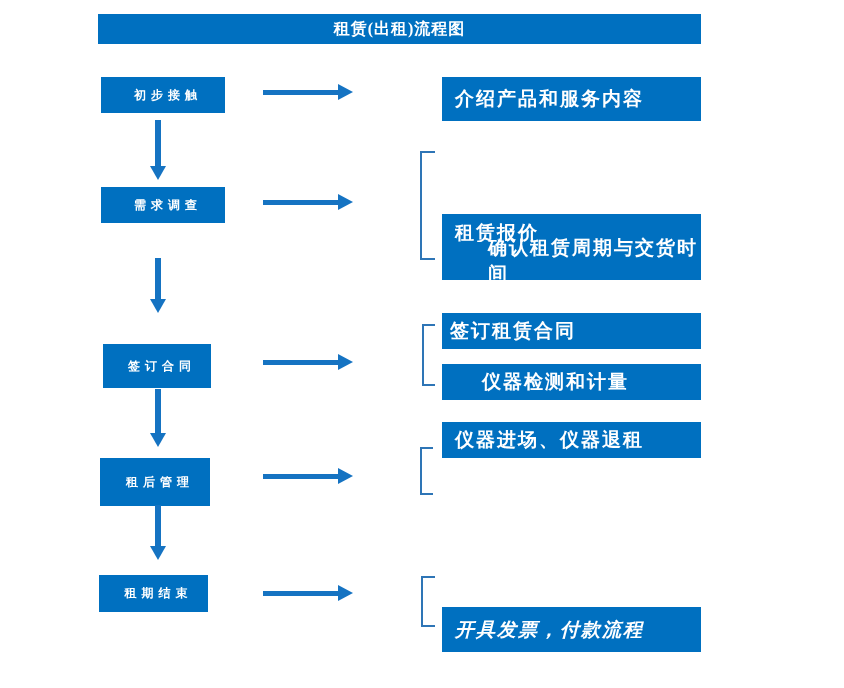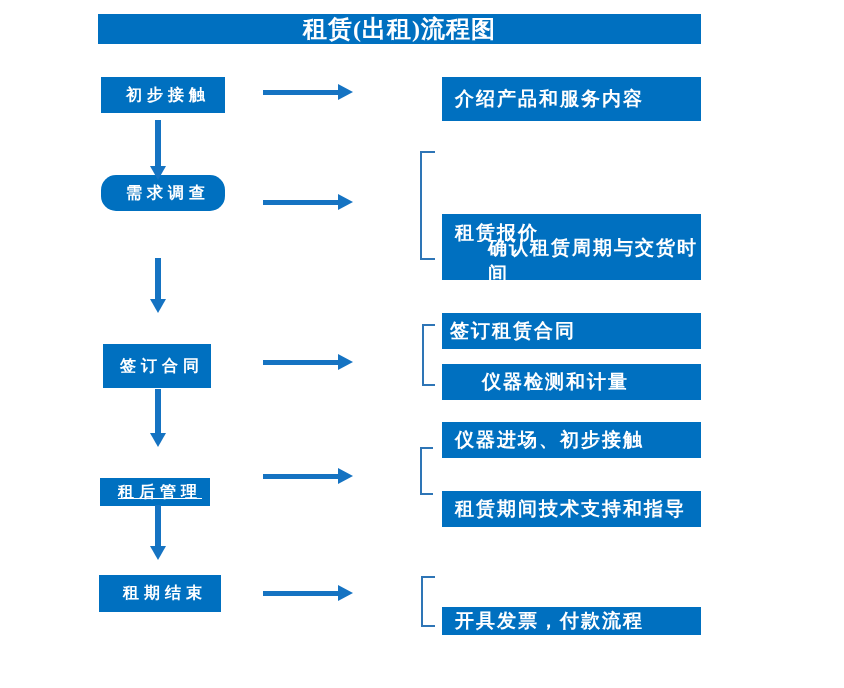--- a/index.html
+++ b/index.html
@@ -9,29 +9,29 @@
     --text-white:#FFFFFF;
     --background:#FFFFFF;
   }
   html,body{margin:0;padding:0;background:#fff;}
   body{font-family:"Liberation Serif", serif;}
   .canvas{position:relative;width:844px;height:688px;background:var(--background);overflow:hidden;}
 
   .titlebar{
     position:absolute;left:98px;top:14px;width:603px;height:30px;
     background:var(--box-blue);color:var(--text-white);
-    font-weight:bold;font-size:24px;letter-spacing:1px;
+    font-weight:bold;font-size:16px;letter-spacing:1px;
     display:flex;align-items:center;justify-content:center;
   }
 
   .box{
     position:absolute;background:var(--box-blue);color:var(--text-white);
     font-weight:bold;display:flex;align-items:center;box-sizing:border-box;
   }
-  .lstep{justify-content:center;font-size:16px;letter-spacing:5px;padding-left:10px;}
+  .lstep{justify-content:center;font-size:12px;letter-spacing:5px;padding-left:10px;}
   .rdetail{justify-content:flex-start;padding-left:13px;font-size:19px;letter-spacing:2px;}
 
   .harrow{position:absolute;display:flex;align-items:center;height:16px;}
   .harrow .shaft{flex:1;height:5px;background:var(--arrow-blue);}
   .harrow .head{width:0;height:0;border-top:8px solid transparent;border-bottom:8px solid transparent;border-left:15px solid var(--arrow-blue);}
 
   .varrow{position:absolute;display:flex;flex-direction:column;align-items:center;width:16px;}
   .varrow .shaft{flex:1;width:6px;background:var(--arrow-blue);}
   .varrow .head{width:0;height:0;border-left:8px solid transparent;border-right:8px solid transparent;border-top:14px solid var(--arrow-blue);}
 
@@ -44,33 +44,32 @@
   }
 </style>
 </head>
 <body>
 
 <div class="canvas">
 
   <div class="titlebar">租赁(出租)流程图</div>
 
   <div class="box lstep" style="left:101px;top:77px;width:124px;height:36px;">初步接触</div>
-  <div class="box lstep" style="left:101px;top:175px;width:124px;height:36px;border-radius:15px;">需求调查</div>
+  <div class="box lstep" style="left:101px;top:187px;width:124px;height:36px;">需求调查</div>
   <div class="box lstep" style="left:103px;top:344px;width:108px;height:44px;">签订合同</div>
-  <div class="box lstep" style="left:100px;top:478px;width:110px;height:28px;text-decoration:underline;">租后管理</div>
-  <div class="box lstep" style="left:99px;top:575px;width:122px;height:37px;">租期结束</div>
+  <div class="box lstep" style="left:100px;top:458px;width:110px;height:48px;">租后管理</div>
+  <div class="box lstep" style="left:99px;top:575px;width:109px;height:37px;">租期结束</div>
 
   <div class="box rdetail" style="left:442px;top:77px;width:259px;height:44px;">介绍产品和服务内容</div>
   <div class="box rdetail" style="left:442px;top:186px;width:259px;height:37px;margin-top:28px;">租赁报价</div>
   <div class="box rdetail" style="left:442px;top:242px;width:259px;height:38px;padding-left:46px;">确认租赁周期与交货时间</div>
   <div class="box rdetail" style="left:442px;top:313px;width:259px;height:36px;padding-left:8px;">签订租赁合同</div>
   <div class="box rdetail" style="left:442px;top:364px;width:259px;height:36px;padding-left:40px;">仪器检测和计量</div>
-  <div class="box rdetail" style="left:442px;top:422px;width:259px;height:36px;">仪器进场、初步接触</div>
-  <div class="box rdetail" style="left:442px;top:491px;width:259px;height:36px;">租赁期间技术支持和指导</div>
-  <div class="box rdetail" style="left:442px;top:607px;width:259px;height:28px;">开具发票，付款流程</div>
+  <div class="box rdetail" style="left:442px;top:422px;width:259px;height:36px;">仪器进场、仪器退租</div>
+  <div class="box rdetail" style="left:442px;top:607px;width:259px;height:45px;font-style:italic;">开具发票，付款流程</div>
 
   <div class="harrow" style="left:263px;top:84px;width:90px;">
     <div class="shaft"></div>
     <div class="head"></div>
   </div>
   <div class="harrow" style="left:263px;top:194px;width:90px;">
     <div class="shaft"></div>
     <div class="head"></div>
   </div>
   <div class="harrow" style="left:263px;top:354px;width:90px;">

